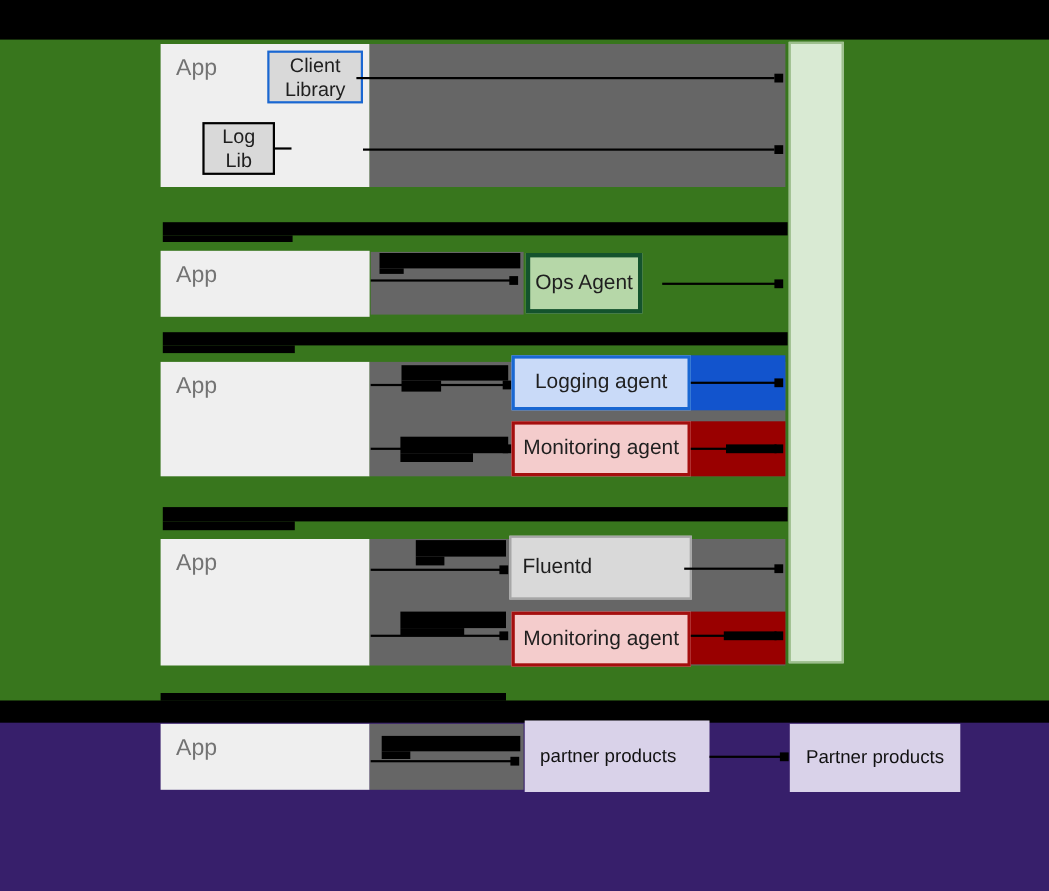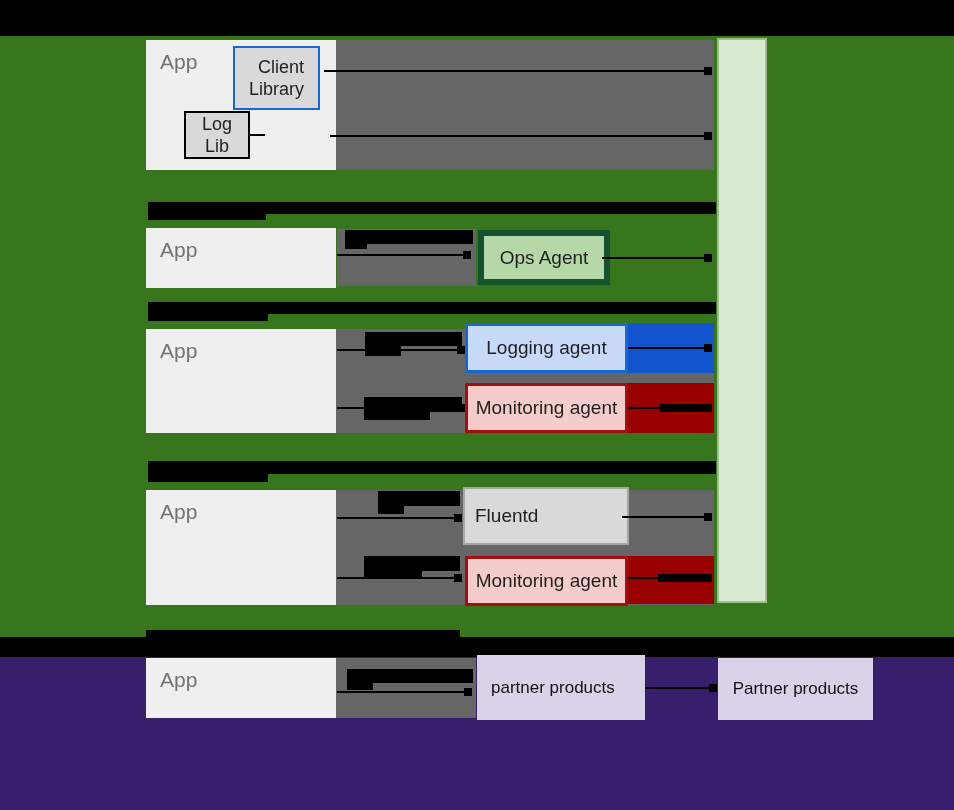--- a/index.html
+++ b/index.html
@@ -32,21 +32,21 @@
   <div class="abs" style="left:0;top:637px;width:954px;height:20px;background:#000;"></div>
   <div class="abs" style="left:0;top:657px;width:954px;height:153px;background:#371f6b;"></div>
 
   <div class="abs" style="left:717px;top:38px;width:50px;height:565px;background:#d9ead3;border:2px solid #9dbf8d;"></div>
 
   <div class="abs app-box" style="left:146px;top:40px;width:190px;height:130px;">
     <span class="app-label">App</span>
   </div>
   <div class="abs gray-panel" style="left:336px;top:40px;width:378px;height:130px;"></div>
 
-  <div class="abs lgray blue-border center lbl-sm" style="left:233px;top:46px;width:87px;height:64px;text-align:right;">
+  <div class="abs lgray blue-border center lbl-sm" style="left:243px;top:46px;width:87px;height:48px;">
     <span>
         <span style="display:block">Client</span>
         <span style="display:block">Library</span>
       </span>
   </div>
   <div class="abs lgray center lbl-sm" style="left:184px;top:111px;width:66px;height:48px;border:2px solid #000;">
     <span>
         <span style="display:block">Log</span>
         <span style="display:block">Lib</span>
       </span>
@@ -63,21 +63,21 @@
 
   <div class="abs app-box" style="left:146px;top:228px;width:190px;height:60px;">
     <span class="app-label">App</span>
   </div>
   <div class="abs gray-panel" style="left:337px;top:229px;width:139px;height:57px;"></div>
   <div class="bar" style="left:345px;top:230px;width:128px;height:14px;"></div>
   <div class="bar" style="left:345px;top:244px;width:22px;height:5px;"></div>
   <div class="aline" style="left:337px;top:254px;width:127px;"></div>
   <div class="sq" style="left:463px;top:251px;"></div>
 
-  <div class="abs center lbl" style="left:478px;top:230px;width:132px;height:55px;background:#b6d7a8;border:6px solid #14532d;">
+  <div class="abs center lbl" style="left:478px;top:230px;width:106px;height:55px;background:#b6d7a8;border:4px solid #14532d;">
     <span>Ops Agent</span>
   </div>
   <div class="aline" style="left:602px;top:257px;width:103px;"></div>
   <div class="sq" style="left:704px;top:254px;"></div>
 
   <div class="bar" style="left:148px;top:302px;width:568px;height:12px;"></div>
   <div class="bar" style="left:148px;top:314px;width:120px;height:7px;"></div>
 
   <div class="abs app-box" style="left:146px;top:329px;width:190px;height:104px;">
     <span class="app-label">App</span>

